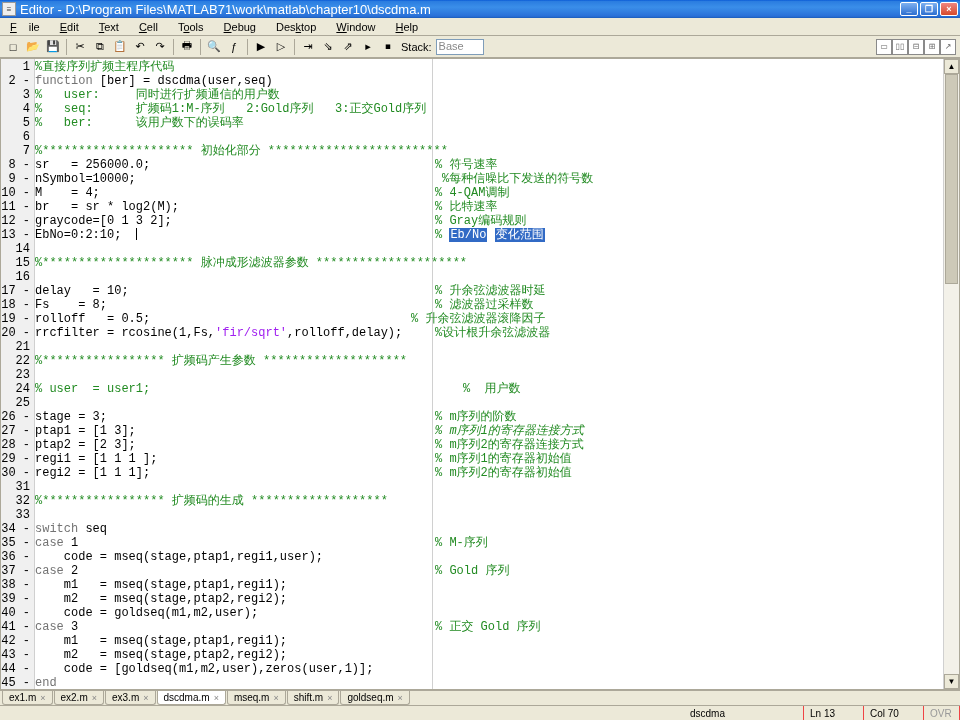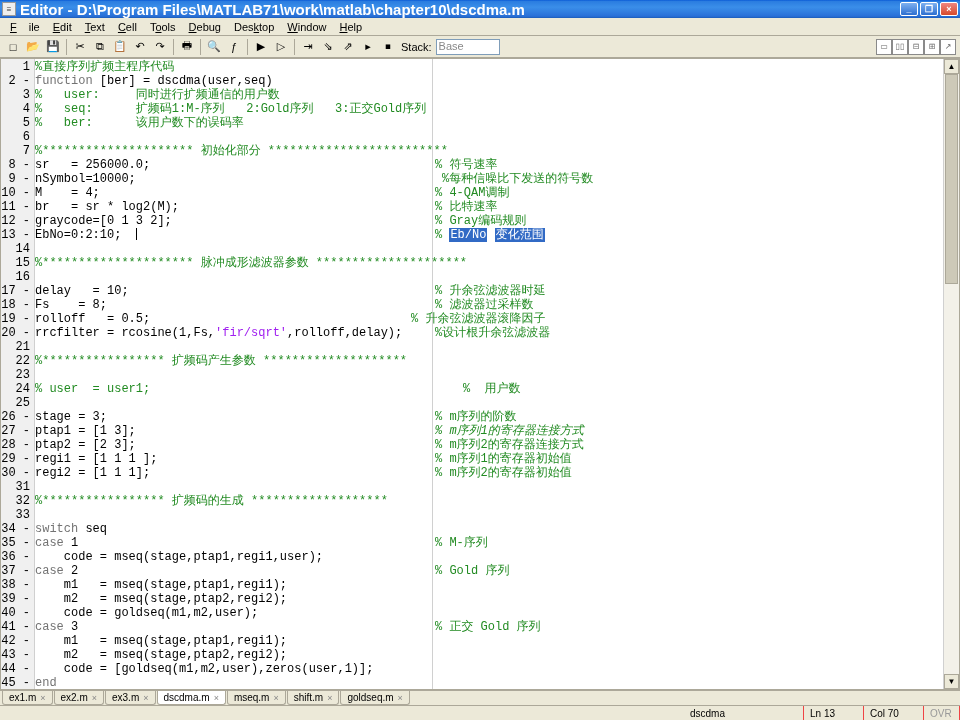--- a/index.html
+++ b/index.html
@@ -1,31 +1,31 @@
 <!DOCTYPE html>
 <html><head>
 <meta charset="utf-8">
 <style>
 *{box-sizing:border-box;margin:0;padding:0}
 body{font-family:"Microsoft Sans Serif",Tahoma,sans-serif;font-size:11px;background:#ece9d8;width:960px;height:720px;overflow:hidden;position:relative}
 .titlebar{height:18px;background:linear-gradient(to bottom,#0a5bd6 0%,#2b7de0 8%,#3a8ee9 40%,#2970d8 90%,#1b5bb8 100%);display:flex;align-items:center;padding:0 2px;color:#fff}
 .titlebar .ticon{width:14px;height:14px;background:#eee;border:1px solid #999;margin-right:4px;display:flex;align-items:center;justify-content:center;font-size:8px;color:#333}
-.titlebar .title{font-size:15px;font-weight:bold;flex:1;white-space:nowrap}
+.titlebar .title{font-size:13px;font-weight:normal;flex:1;white-space:nowrap}
 .winbtns{display:flex;gap:2px;margin-left:auto}
 .winbtn{width:18px;height:14px;border:1px solid #fff;border-radius:2px;display:flex;align-items:center;justify-content:center;font-weight:bold;font-size:9px;font-family:Arial}
 .winbtn.min,.winbtn.max{background:linear-gradient(to bottom,#7eb1f0,#2d6fd0);color:#fff}
 .winbtn.close{background:linear-gradient(to bottom,#f08680,#d54a2c);color:#fff}
-.menubar{height:18px;background:#ece9d8;border-bottom:1px solid #aca899;display:flex;align-items:center;padding:0 4px;gap:1px}
+.menubar{height:18px;background:#ece9d8;border-bottom:1px solid #aca899;display:flex;align-items:center;padding:0 4px;gap:8px}
 .menubar span{padding:1px 6px;font-size:11px}
 .menubar span u{text-decoration:underline}
 .toolbar{height:22px;background:#ece9d8;border-bottom:1px solid #aca899;display:flex;align-items:center;padding:0 4px;gap:2px}
 .tbtn{width:18px;height:18px;border:1px solid transparent;display:flex;align-items:center;justify-content:center;font-size:11px}
 .tsep{width:1px;height:16px;background:#aca899;margin:0 2px}
 .tlabel{font-size:11px;margin-left:2px;margin-right:2px}
-.tselect{width:64px;height:16px;border:1px solid #7f9db9;background:#fff;font-size:11px;padding:0 2px;color:#888}
+.tselect{width:48px;height:16px;border:1px solid #7f9db9;background:#fff;font-size:11px;padding:0 2px;color:#888}
 .docktiles{margin-left:auto;display:flex;gap:0}
 .docktiles .dt{width:16px;height:16px;border:1px solid #8a8a8a;background:#fff;font-size:8px;display:flex;align-items:center;justify-content:center;color:#666}
 .editor{position:absolute;top:58px;left:0;right:0;bottom:30px;background:#fff;display:flex;border:1px solid #aca899}
 .gutter{width:34px;background:#f0f0f0;border-right:1px solid #d0d0d0;font-family:"Courier New",monospace;font-size:12px;color:#000;text-align:right;padding-top:1px}
 .gutter div{height:14px;line-height:14px;padding-right:4px;white-space:nowrap}
 .code{flex:1;font-family:"Courier New",monospace;font-size:12px;color:#000;position:relative;overflow:hidden;padding-top:1px}
 .code .ruler{position:absolute;top:0;bottom:0;left:397px;width:1px;background:#d0d0d0;z-index:0}
 .code .ln{height:14px;line-height:14px;white-space:pre;position:relative;z-index:1;padding-left:0}
 .c-comment{color:#228B22}
 .c-kw{color:#737373}

